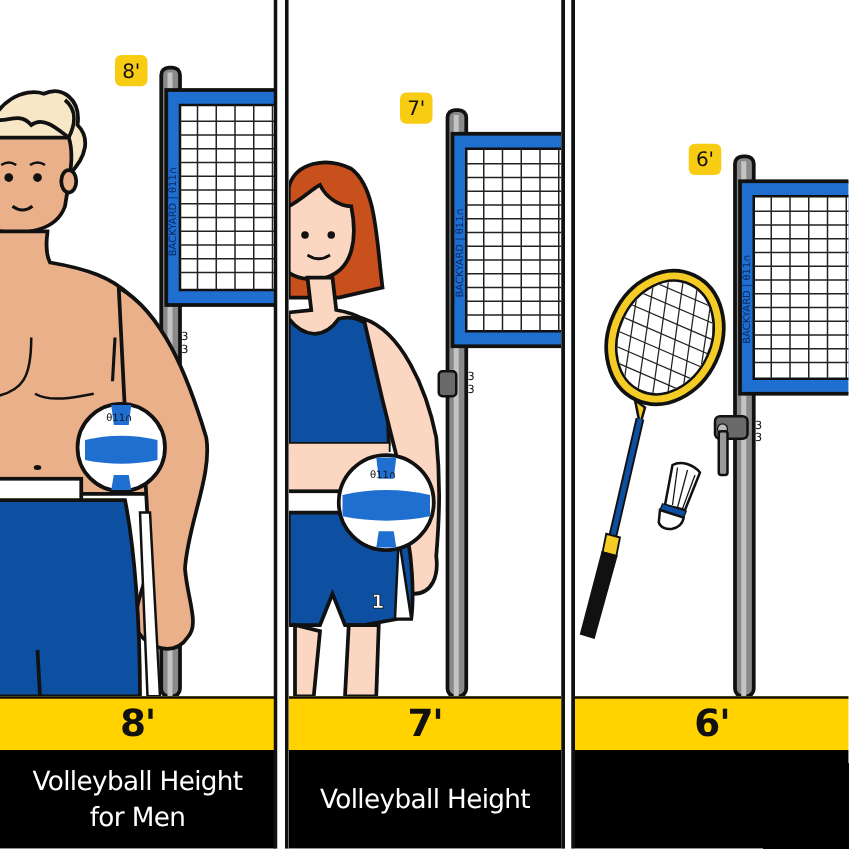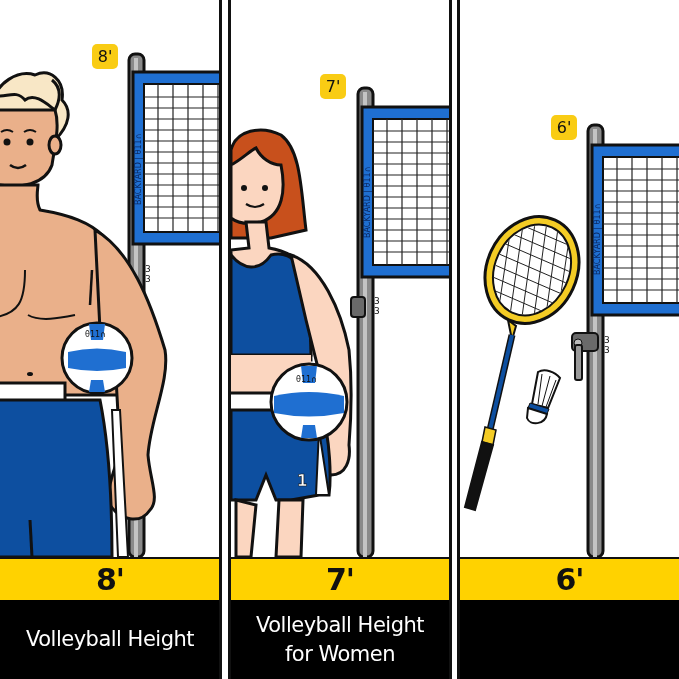--- a/index.html
+++ b/index.html
@@ -81,20 +81,21 @@
 
     <path d="M112 410 L118 557 L128 557 L120 410 Z" fill="#fff" stroke="#111" stroke-width="2"></path>
   </svg>
   <div class="badge" style="left:92px;top:44px;">8'</div>
   <div class="yellow-band">
     <span class="height-value">8'</span>
   </div>
   <div class="black-band">
     <div class="caption">
       <div>Volleyball Height</div>
+      <div>for Men</div>
     </div>
   </div>
 </div>
 
 <div class="divider" style="left:219px;"></div>
 <div class="gap" style="left:222px;width:6px;"></div>
 <div class="divider" style="left:228px;"></div>
 
 <div class="panel" style="left:231px;width:218px;">
   <svg class="scene" width="218" height="557" viewBox="0 0 218 557">
@@ -159,21 +160,20 @@
     <path d="M72 425 L84 425 L86 438 L70 438 Z" fill="#1f6fd1"></path>
     <text x="65" y="382" font-family="DejaVu Sans, sans-serif" font-size="8" fill="#111">θ11∩</text>
   </svg>
   <div class="badge" style="left:89px;top:74px;">7'</div>
   <div class="yellow-band">
     <span class="height-value">7'</span>
   </div>
   <div class="black-band">
     <div class="caption">
       <div>Volleyball Height</div>
-      <div>for Women</div>
     </div>
   </div>
 </div>
 
 <div class="divider" style="left:449px;"></div>
 <div class="gap" style="left:452px;width:5px;"></div>
 <div class="divider" style="left:457px;"></div>
 
 <div class="panel" style="left:460px;width:219px;">
   <svg class="scene" width="219" height="557" viewBox="0 0 219 557">

